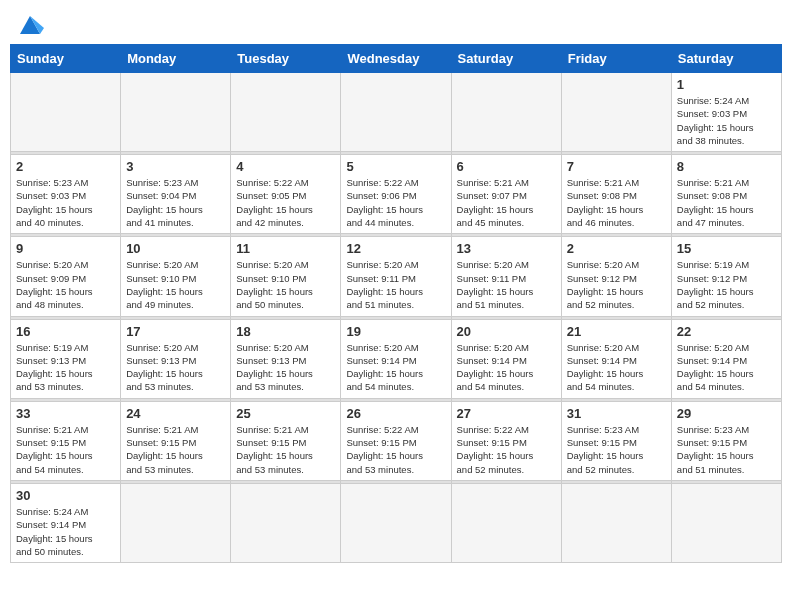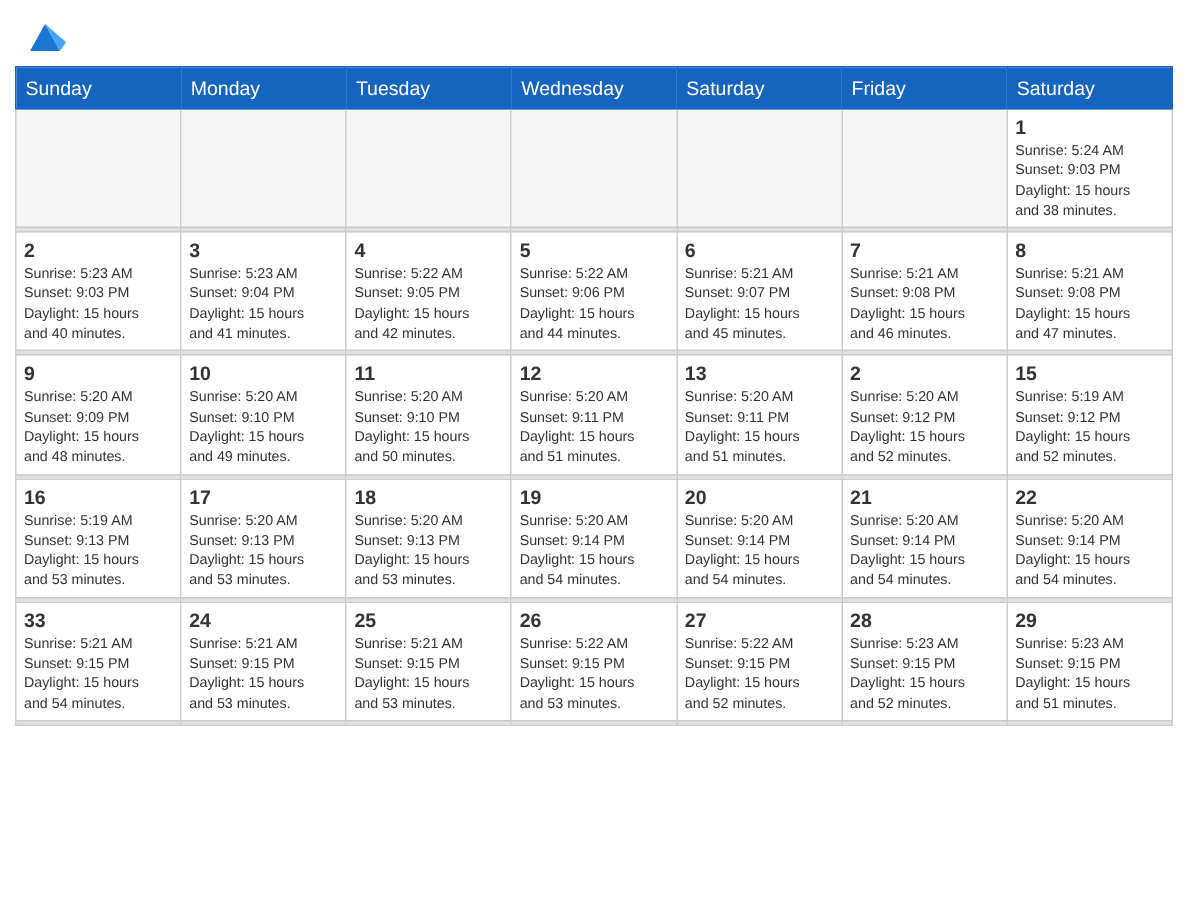--- a/index.html
+++ b/index.html
@@ -51,21 +51,21 @@
       width: 100%;
       border-collapse: collapse;
       border: 1px solid #ccc;
     }
     .calendar th {
       background-color: #1565c0;
       color: #fff;
       text-align: left;
       padding: 6px 6px;
       font-size: 13px;
-      font-weight: normal;
+      font-weight: bold;
       border: 1px solid #1565c0;
     }
     .calendar td {
       vertical-align: top;
       border: 1px solid #ccc;
       padding: 4px 5px;
       width: calc(100% / 7);
       background: #fff;
       min-height: 70px;
     }
@@ -353,21 +353,21 @@
 and 53 minutes.</div>
         </td>
         <td>
           <span class="day-number">27</span>
           <div class="day-info" style="white-space: pre-line;">Sunrise: 5:22 AM
 Sunset: 9:15 PM
 Daylight: 15 hours
 and 52 minutes.</div>
         </td>
         <td>
-          <span class="day-number">28</span>
+          <span class="day-number">31</span>
           <div class="day-info" style="white-space: pre-line;">Sunrise: 5:23 AM
 Sunset: 9:15 PM
 Daylight: 15 hours
 and 52 minutes.</div>
         </td>
         <td>
           <span class="day-number">29</span>
           <div class="day-info" style="white-space: pre-line;">Sunrise: 5:23 AM
 Sunset: 9:15 PM
 Daylight: 15 hours
@@ -375,15 +375,30 @@
         </td>
       </tr>
       <tr>
         <td style="background-color: rgb(224, 224, 224); height: 3px; padding: 0px;"></td>
         <td style="background-color: rgb(224, 224, 224); height: 3px; padding: 0px;"></td>
         <td style="background-color: rgb(224, 224, 224); height: 3px; padding: 0px;"></td>
         <td style="background-color: rgb(224, 224, 224); height: 3px; padding: 0px;"></td>
         <td style="background-color: rgb(224, 224, 224); height: 3px; padding: 0px;"></td>
         <td style="background-color: rgb(224, 224, 224); height: 3px; padding: 0px;"></td>
         <td style="background-color: rgb(224, 224, 224); height: 3px; padding: 0px;"></td>
+      </tr>
+      <tr>
+        <td>
+          <span class="day-number">30</span>
+          <div class="day-info" style="white-space: pre-line;">Sunrise: 5:24 AM
+Sunset: 9:14 PM
+Daylight: 15 hours
+and 50 minutes.</div>
+        </td>
+        <td class="empty"></td>
+        <td class="empty"></td>
+        <td class="empty"></td>
+        <td class="empty"></td>
+        <td class="empty"></td>
+        <td class="empty"></td>
       </tr>
     </tbody>
 </table>
 
 </body></html>

